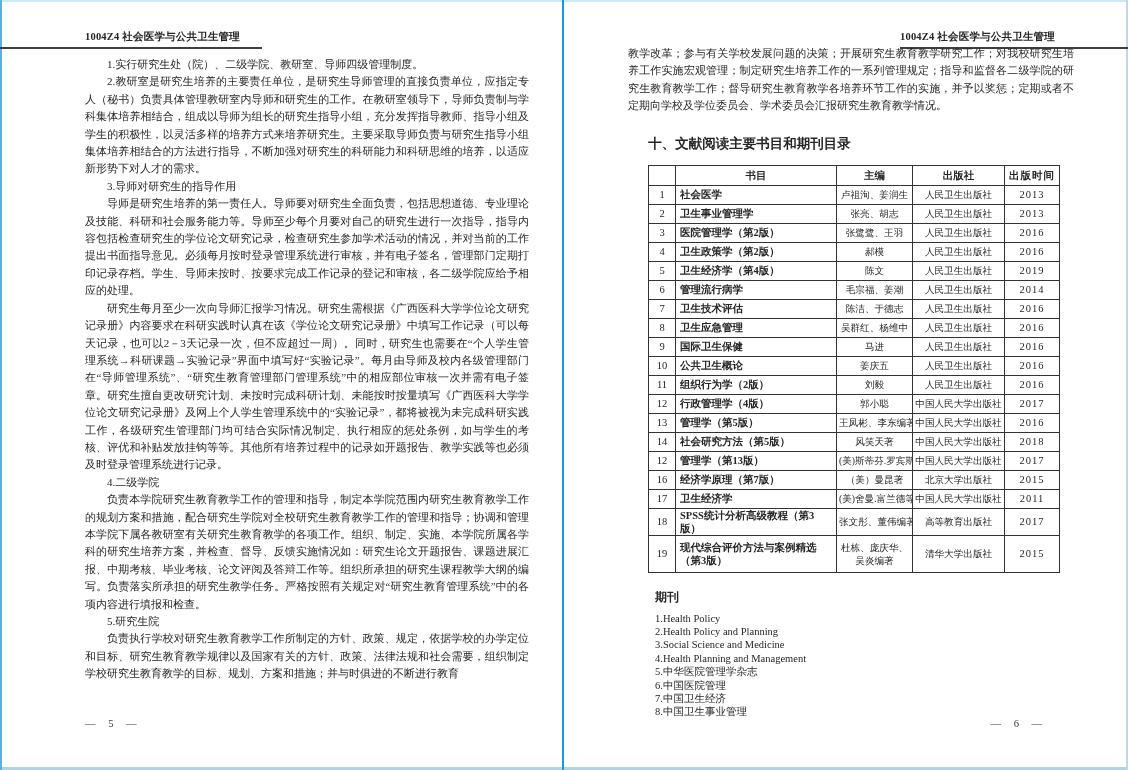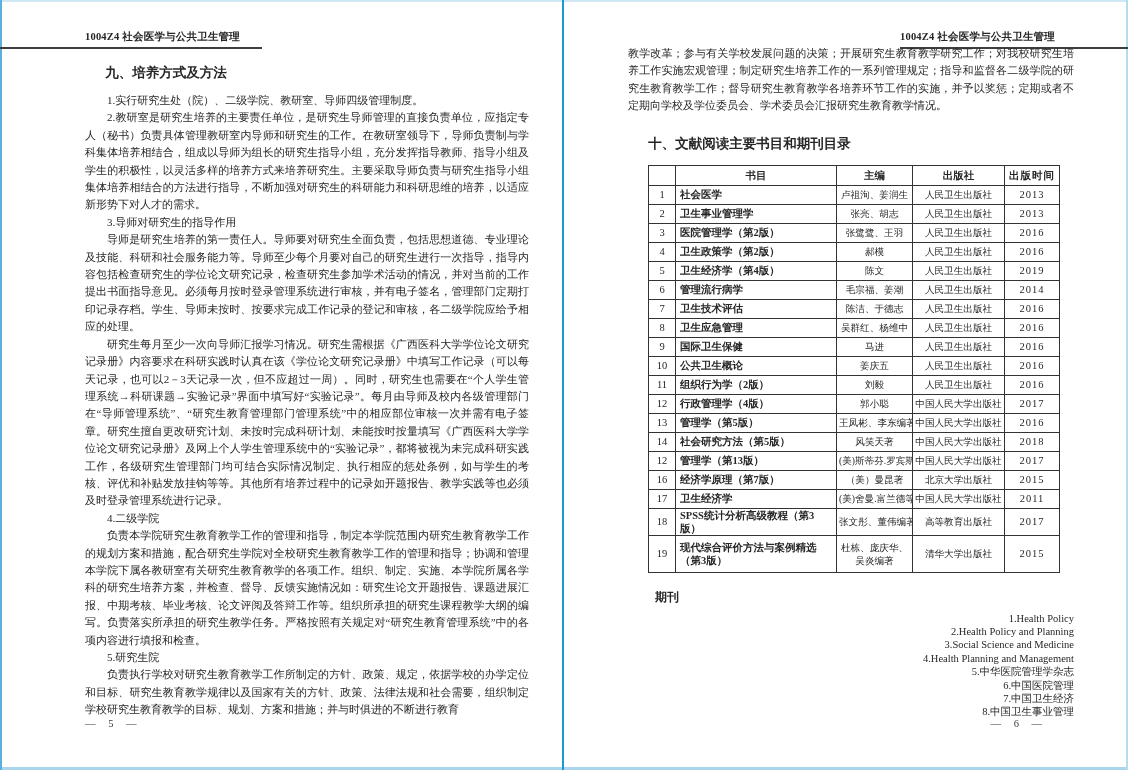--- a/index.html
+++ b/index.html
@@ -51,21 +51,21 @@
   .books td.col-title { text-align:left; padding-left:4px; }
   .col-editor { width:71px; }
   .books td.col-editor { font-size:9.6px; white-space:nowrap; }
   .col-pub    { width:87px; }
   .books td.col-pub { font-size:9.6px; white-space:nowrap; }
   .col-year   { width:50px; letter-spacing:1px; }
   .books tbody tr:last-child td { white-space:normal; height:36px; }
 
   .journals { margin-left:27px; margin-top:16px; }
   .journals-title { font-weight:bold; font-size:12px; margin-bottom:6px; }
-  .journal-item { font-size:10.5px; line-height:13.4px;text-align:right; }
+  .journal-item { font-size:10.5px; line-height:13.4px; }
 
   .pagenum { position:absolute; top:718px; font-size:10.5px; word-spacing:10px; color:#3a3a3a; }
   .pagenum-left  { left:85px; }
   .pagenum-right { right:86px; }
 </style>
 </head>
 <body>
 
 <div class="canvas">
 
@@ -73,21 +73,20 @@
   <div class="edge edge-bottom"></div>
   <div class="edge edge-left"></div>
   <div class="edge edge-right"></div>
   <div class="divider"></div>
 
   <section class="page page-left">
     <div class="header header-left">
       <span>1004Z4 社会医学与公共卫生管理</span>
     </div>
     <div class="body-left">
-      <h2 class="sec-title">九、培养方式及方法</h2>
       <div>
           <p class="para">1.实行研究生处（院）、二级学院、教研室、导师四级管理制度。</p>
           <p class="para">2.教研室是研究生培养的主要责任单位，是研究生导师管理的直接负责单位，应指定专人（秘书）负责具体管理教研室内导师和研究生的工作。在教研室领导下，导师负责制与学科集体培养相结合，组成以导师为组长的研究生指导小组，充分发挥指导教师、指导小组及学生的积极性，以灵活多样的培养方式来培养研究生。主要采取导师负责与研究生指导小组集体培养相结合的方法进行指导，不断加强对研究生的科研能力和科研思维的培养，以适应新形势下对人才的需求。</p>
           <p class="para">3.导师对研究生的指导作用</p>
           <p class="para">导师是研究生培养的第一责任人。导师要对研究生全面负责，包括思想道德、专业理论及技能、科研和社会服务能力等。导师至少每个月要对自己的研究生进行一次指导，指导内容包括检查研究生的学位论文研究记录，检查研究生参加学术活动的情况，并对当前的工作提出书面指导意见。必须每月按时登录管理系统进行审核，并有电子签名，管理部门定期打印记录存档。学生、导师未按时、按要求完成工作记录的登记和审核，各二级学院应给予相应的处理。</p>
           <p class="para">研究生每月至少一次向导师汇报学习情况。研究生需根据《广西医科大学学位论文研究记录册》内容要求在科研实践时认真在该《学位论文研究记录册》中填写工作记录（可以每天记录，也可以2－3天记录一次，但不应超过一周）。同时，研究生也需要在“个人学生管理系统→科研课题→实验记录”界面中填写好“实验记录”。每月由导师及校内各级管理部门在“导师管理系统”、“研究生教育管理部门管理系统”中的相应部位审核一次并需有电子签章。研究生擅自更改研究计划、未按时完成科研计划、未能按时按量填写《广西医科大学学位论文研究记录册》及网上个人学生管理系统中的“实验记录”，都将被视为未完成科研实践工作，各级研究生管理部门均可结合实际情况制定、执行相应的惩处条例，如与学生的考核、评优和补贴发放挂钩等等。其他所有培养过程中的记录如开题报告、教学实践等也必须及时登录管理系统进行记录。</p>
           <p class="para">4.二级学院</p>
           <p class="para">负责本学院研究生教育教学工作的管理和指导，制定本学院范围内研究生教育教学工作的规划方案和措施，配合研究生学院对全校研究生教育教学工作的管理和指导；协调和管理本学院下属各教研室有关研究生教育教学的各项工作。组织、制定、实施、本学院所属各学科的研究生培养方案，并检查、督导、反馈实施情况如：研究生论文开题报告、课题进展汇报、中期考核、毕业考核、论文评阅及答辩工作等。组织所承担的研究生课程教学大纲的编写。负责落实所承担的研究生教学任务。严格按照有关规定对“研究生教育管理系统”中的各项内容进行填报和检查。</p>
           <p class="para">5.研究生院</p>
           <p class="para">负责执行学校对研究生教育教学工作所制定的方针、政策、规定，依据学校的办学定位和目标、研究生教育教学规律以及国家有关的方针、政策、法律法规和社会需要，组织制定学校研究生教育教学的目标、规划、方案和措施；并与时俱进的不断进行教育</p>

